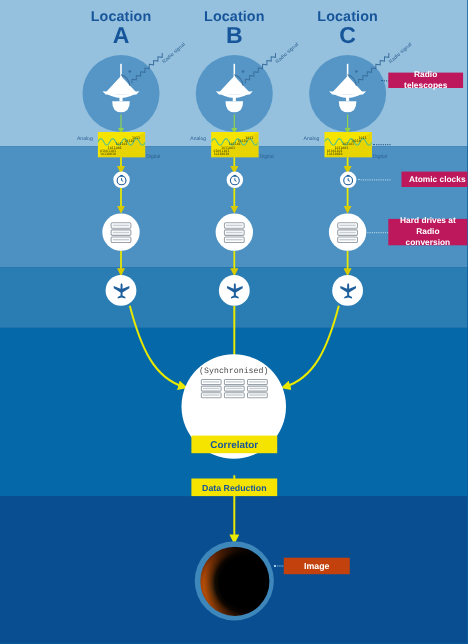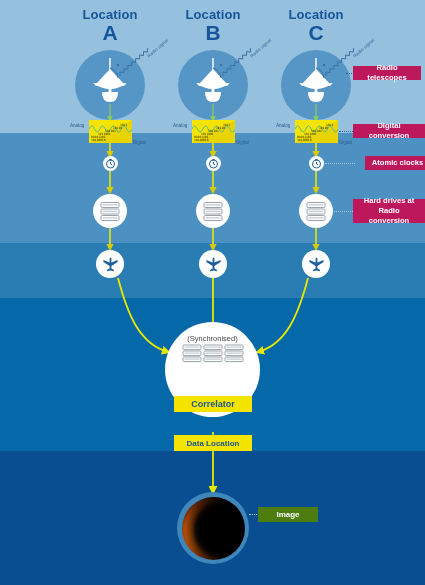--- a/index.html
+++ b/index.html
@@ -53,21 +53,21 @@
   .node-hdd   { width: 34px; height: 34px; }
   .node-plane { width: 28px; height: 28px; }
 
   
   .corr-circle {
     position: absolute; width: 95px; height: 95px; border-radius: 50%;
     background: #ffffff;
   }
   .sync-label {
     position: absolute; width: 95px; text-align: center;
-    font-size: 7.5px; color: #4a4a4a;
+    font-size: 7.5px; color: #4a4a4a; font-family: Liberation Mono, monospace;
   }
   .yellow-box {
     position: absolute; background: #f5e400; color: #17559b;
     font-weight: bold; text-align: center;
     display: flex; align-items: center; justify-content: center; margin-top: 24px;
   }
   .corr-box { width: 78px; height: 16px; font-size: 9px; }
   .dr-box   { width: 78px; height: 16px; font-size: 8px; }
 
   
@@ -83,21 +83,21 @@
   }
 
   
   .callout {
     position: absolute; color: #ffffff; font-weight: bold;
     display: flex; align-items: center; justify-content: center;
     text-align: center; line-height: 10px;
     padding: 0 5px; white-space: pre-line;
   }
   .callout-dark { background: #be185d; font-size: 7.6px; }
-  .callout-light { background: #4d7c0f; font-size: 8px; }
+  .callout-light { background: #c2410c; font-size: 8px; }
 
   .dotline { position: absolute; height: 1px; }
   .dotline-dark { border-top: 1px dotted #2b5f8e; }
   .dotline-light { border-top: 1px dotted #a9cfe6; }
 
   svg.vec { position: absolute; left: 0; top: 0; overflow: visible; }
 </style>
 </head>
 <body>
 
@@ -382,30 +382,29 @@
       <g fill="#c8cfd5">
         <rect x="2.5" y="2.5" width="15" height="1.3"></rect>
         <rect x="2.5" y="8.5" width="15" height="1.3"></rect>
         <rect x="2.5" y="14.5" width="15" height="1.3"></rect>
       </g>
     </svg>
   </div>
 
   <div class="yellow-box corr-box" style="left:174px; top:372px;">Correlator</div>
 
-  <div class="yellow-box dr-box" style="left:174px; top:411px;">Data Location</div>
+  <div class="yellow-box dr-box" style="left:174px; top:411px;">Data Reduction</div>
 
   <div class="bh-ring" style="left:177px; top:492px;"></div>
   <div class="bh-core" style="left:181.5px; top:496.5px;"></div>
 
   <div class="dotline dotline-dark" style="left:346px; top:73px; width:10px;"></div>
   <div class="callout callout-dark" style="left:353px; top:66px; width:68px; height:14px;">Radio telescopes</div>
 
   <div class="dotline dotline-dark" style="left:339px; top:131px; width:16px;"></div>
-  <div class="callout callout-dark" style="left:353px; top:124px; width:72px; height:14px;">Digital conversion</div>
 
   <div class="dotline dotline-light" style="left:325px; top:163px; width:30px;"></div>
   <div class="callout callout-dark" style="left:365px; top:156px; width:65px; height:14px;">Atomic clocks</div>
 
   <div class="dotline dotline-light" style="left:334px; top:211px; width:21px;"></div>
   <div class="callout callout-dark" style="left:353px; top:199px; width:72px; height:24px;">Hard drives at
 Radio conversion</div>
 
   <div class="dotline dotline-light" style="left:249px; top:514px; width:12px;"></div>
   <div class="callout callout-light" style="left:258px; top:507px; width:60px; height:15px;">Image</div>

